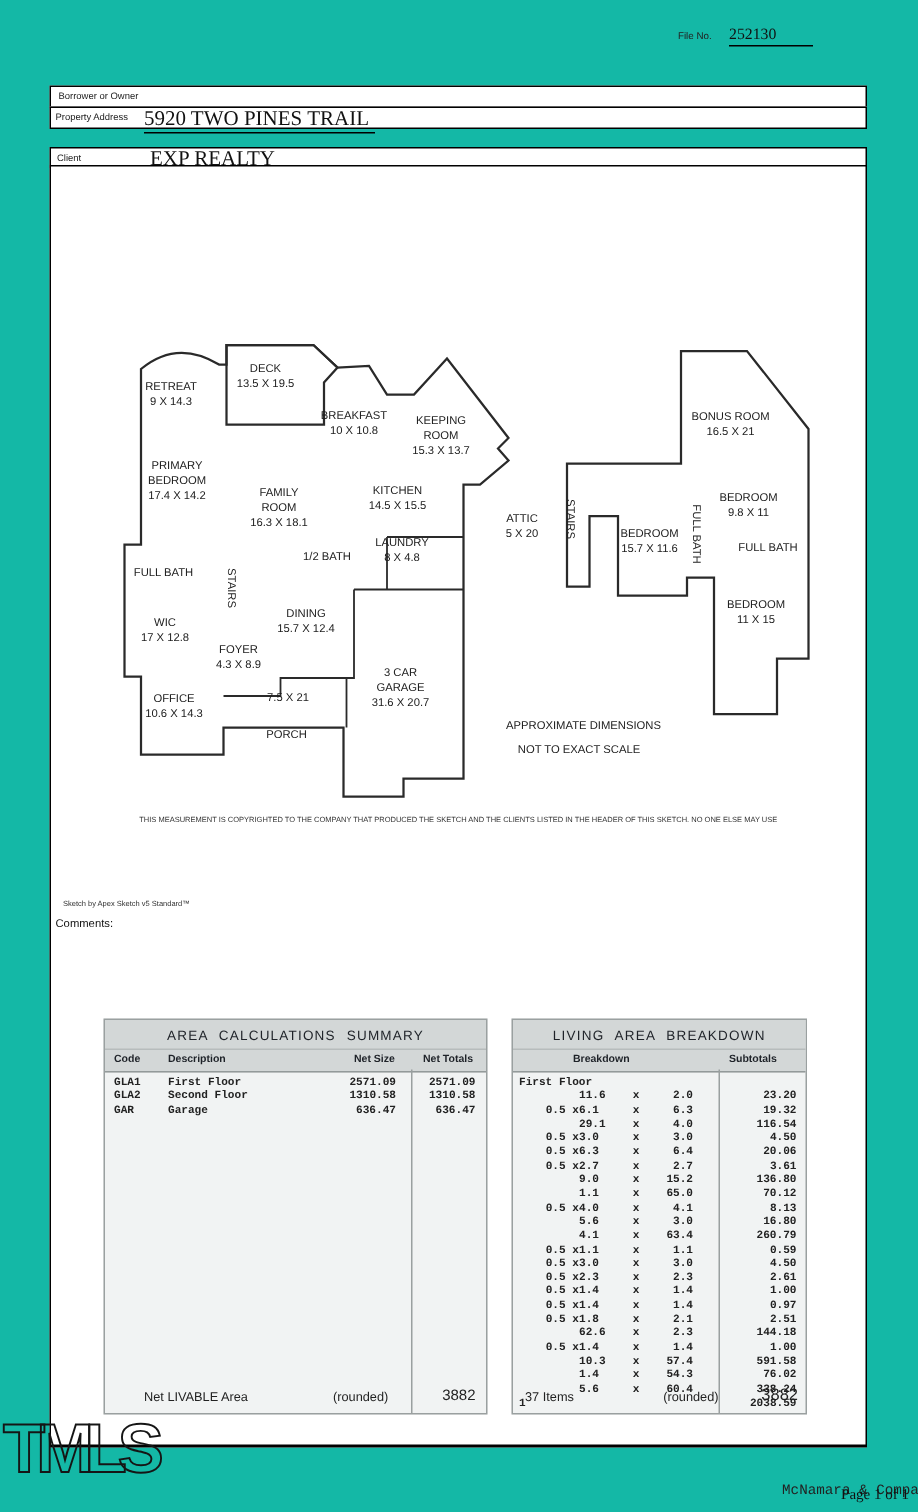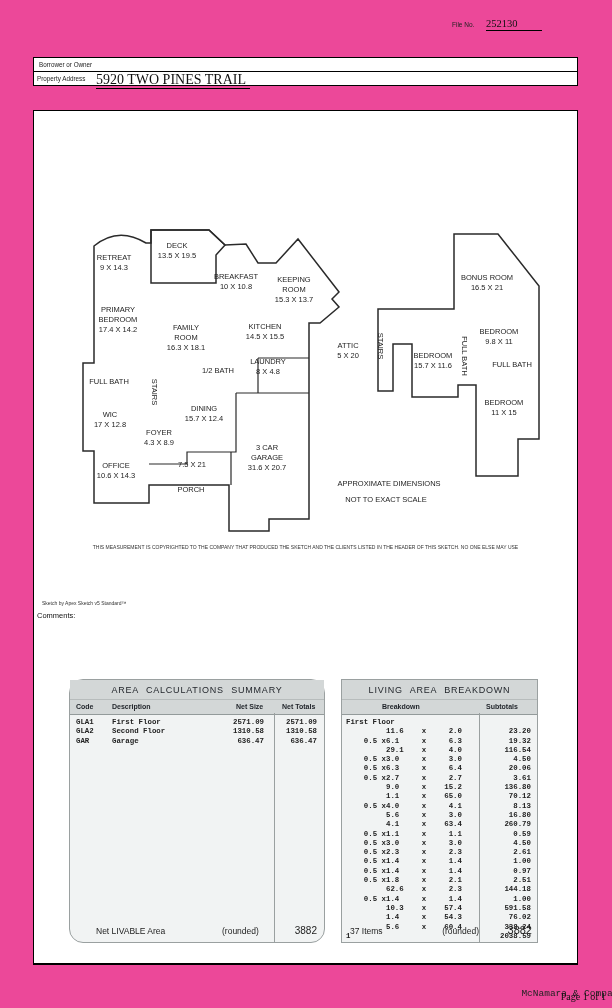--- a/index.html
+++ b/index.html
@@ -1,16 +1,16 @@
 <!DOCTYPE html>
 <html><head>
 <meta charset="utf-8">
 <style>
   html,body{margin:0;padding:0;background:#fff;}
-  .page{position:relative;width:612px;height:1008px;background:#ec4899;overflow:hidden;
+  .page{position:relative;width:612px;height:1008px;background:#14b8a6;overflow:hidden;
         font-family:"Liberation Sans",sans-serif;color:#111;}
   
   .fileno-label{position:absolute;left:452px;top:21px;font-size:6.5px;color:#222;}
   .fileno-value{position:absolute;left:486px;top:18px;width:56px;font-family:"Liberation Serif",serif;
                 font-size:10.5px;border-bottom:1px solid #000;padding-bottom:1px;}
   
   .titlebar{position:absolute;left:33px;top:38px;width:545px;height:18px;background:#000;color:#fff;
             font-weight:bold;font-size:12.5px;text-align:center;line-height:19px;letter-spacing:.4px;}
   
   .frow{position:absolute;left:33px;width:543px;border:1px solid #000;background:#fff;}
@@ -28,21 +28,21 @@
   .sketch{position:absolute;left:7px;top:95px;width:535px;height:335px;}
   .sketch svg{position:absolute;left:0;top:0;}
   .plan-label{position:absolute;transform:translate(-50%,-50%);font-size:7.5px;line-height:1.3;
               color:#1c1c1c;text-align:center;white-space:pre;}
   .plan-label.rot{transform:translate(-50%,-50%) rotate(90deg);}
   .copyright{position:absolute;left:0;top:433px;width:543px;text-align:center;font-size:5px;color:#333;}
   .credit{position:absolute;left:8px;top:489px;font-size:5px;color:#333;}
   .comments{position:absolute;left:3px;top:500px;font-size:7.5px;color:#111;}
   
   .tbl{position:absolute;top:568px;height:262px;background:#f1f3f3;border:1px solid #9aa0a0;}
-  .tbl-left{left:35px;width:254px;border-radius:14px;}
+  .tbl-left{left:35px;width:254px;}
   .tbl-right{left:307px;width:195px;}
   .tbl-title{height:19px;background:#d3d7d7;border-bottom:1px solid #b7bcbc;text-align:center;
              font-size:9px;line-height:20px;letter-spacing:.8px;word-spacing:4px;color:#1e2228;}
   .tbl-cols{position:relative;height:14px;background:#d3d7d7;border-bottom:1px solid #939a9a;
             font-weight:bold;font-size:7px;color:#1e2228;}
   .tbl-cols span{position:absolute;top:3px;}
   .vdiv{position:absolute;top:33px;bottom:0;width:1px;background:#9aa0a0;}
   .tbody{position:relative;padding-top:3px;}
   .srow,.brow{display:flex;height:9.3px;font-family:"Liberation Mono","DejaVu Sans Mono",monospace;
               font-weight:bold;font-size:7.4px;color:#222;}
@@ -76,20 +76,24 @@
   <span class="fileno-label">File No.</span>
   <span class="fileno-value">252130</span>
 
 
   <div class="frow r1">
     <span class="flab" style="left:5px">Borrower or Owner</span>
   </div>
   <div class="frow r2">
     <span class="flab" style="left:3px">Property Address</span>
     <span class="fval" style="left:62px">5920 TWO PINES TRAIL</span>
+  </div>
+  <div class="frow r4">
+    <span class="flab" style="left:4px">Client</span>
+    <span class="fval" style="left:66px">EXP REALTY</span>
   </div>
 
   <div class="mainbox">
 
     <div class="sketch">
       <svg width="535" height="335" viewBox="35 200 535 335">
         <g fill="none" stroke="#2a2a2a" stroke-width="1.5" stroke-linejoin="miter">
 
           <path d="M88,240 Q112,220 140,237 L145,237 L145,224 L203,224 L219,239
                    L240,238 L252,257 L270,257 L292,233 L333,286 L326,293 L333,301 L314,317 L303,317
@@ -375,16 +379,17 @@
         </div>
       <div class="tfoot">
         <span style="left:4px">37 Items</span>
         <span style="right:58px">(rounded)</span>
         <span style="right:5px;font-size:11px">3882</span>
       </div>
     </div>
 
   </div>
 
+  <div class="tmls">TMLS</div>
   <div class="company">McNamara &amp; Company</div>
   <div class="pagenum">Page 1 of 1</div>
 
 </div>
 
 </body></html>

